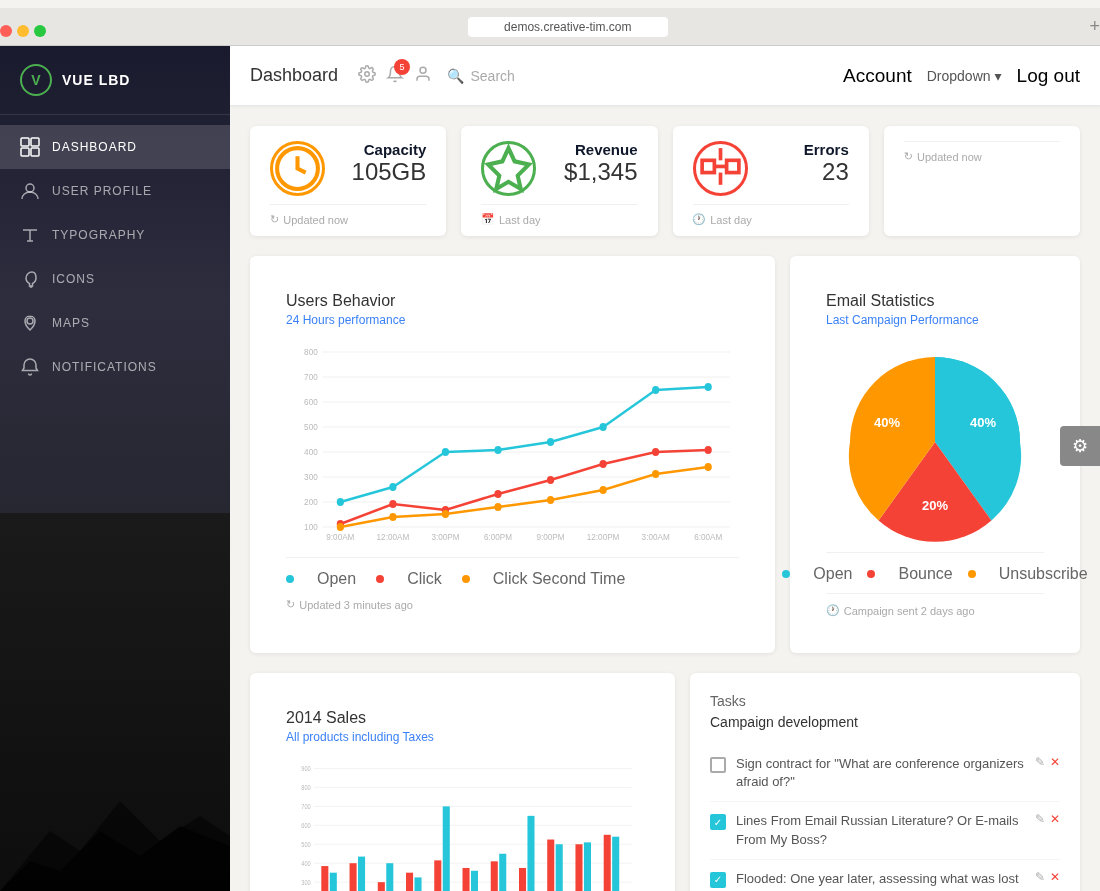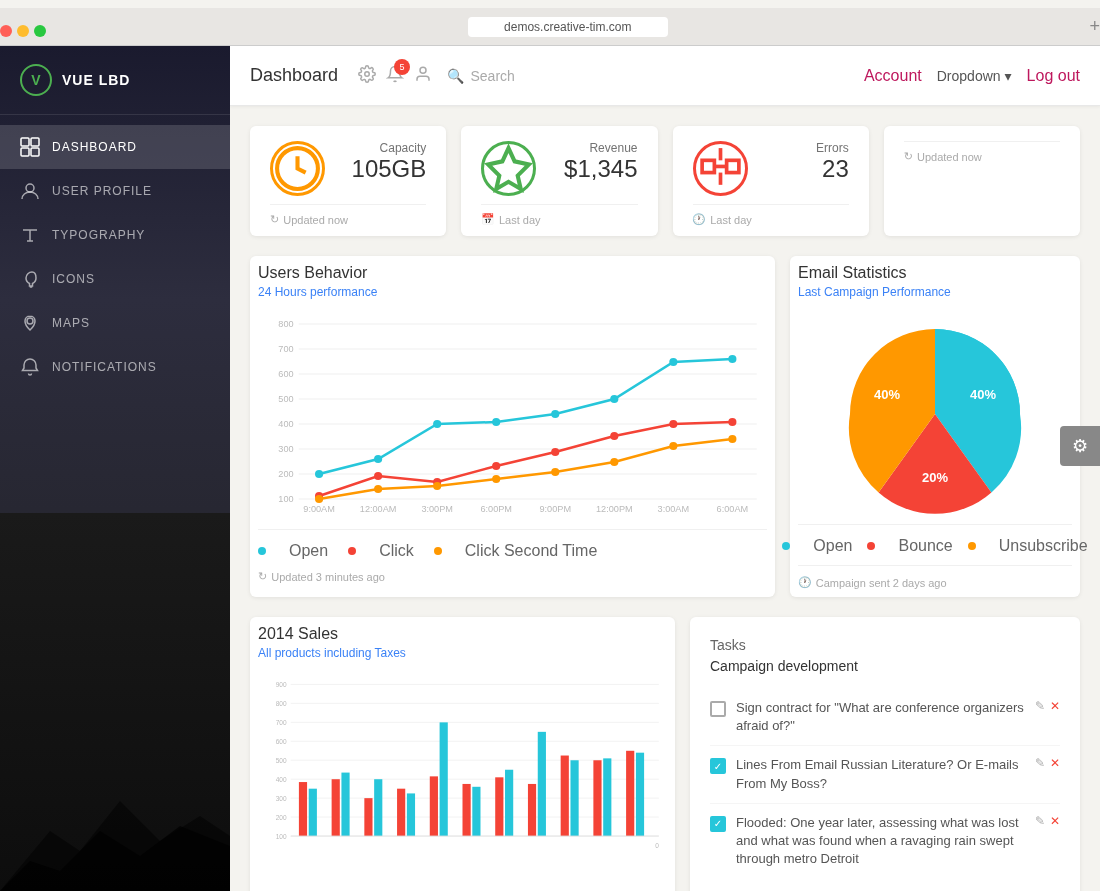--- a/index.html
+++ b/index.html
@@ -36,43 +36,43 @@
 
     
     .header { background: white; padding: 0 20px; height: 60px; display: flex; align-items: center; gap: 15px; border-bottom: 1px solid #e8e8e8; flex-shrink: 0; box-shadow: 0 1px 3px rgba(0,0,0,0.05); }
     .header-title { font-size: 18px; font-weight: 400; color: #333; }
     .header-icons { display: flex; align-items: center; gap: 10px; margin-left: 5px; }
     .header-icon-btn { position: relative; cursor: pointer; color: #888; font-size: 16px; }
     .notification-badge { position: absolute; top: -6px; right: -6px; background: #f44336; color: white; font-size: 9px; width: 16px; height: 16px; border-radius: 50%; display: flex; align-items: center; justify-content: center; }
     .header-search { display: flex; align-items: center; gap: 6px; color: #aaa; font-size: 14px; }
     .header-search-icon { font-size: 14px; }
     .header-right { margin-left: auto; display: flex; align-items: center; gap: 15px; }
-    .header-link { font-size: 16px; color: #be185d; cursor: pointer; }
+    .header-link { font-size: 19px; color: #000000; cursor: pointer; }
     .dropdown-btn { font-size: 14px; color: #555; cursor: pointer; display: flex; align-items: center; gap: 4px; }
 
     
     .content { flex: 1; overflow-y: auto; padding: 20px; }
 
     
     .stat-cards { display: grid; grid-template-columns: repeat(4, 1fr); gap: 15px; margin-bottom: 20px; }
     .stat-card { background: white; border-radius: 6px; padding: 15px 20px 10px; box-shadow: 0 1px 4px rgba(0,0,0,0.08); }
     .stat-card-top { display: flex; justify-content: space-between; align-items: flex-start; margin-bottom: 8px; }
     .stat-info { text-align: right; }
-    .stat-label { font-size: 12px; color: #737373; display: block; }
+    .stat-label { font-size: 15px; color: #0f172a; display: block; font-weight: bold; }
     .stat-value { font-size: 24px; font-weight: 500; color: #333; display: block; }
     .stat-icon-wrap { width: 55px; height: 55px; border-radius: 50%; display: flex; align-items: center; justify-content: center; }
     .stat-icon-orange { border: 3px solid #ff9800; color: #ff9800; }
     .stat-icon-green { border: 3px solid #4CAF50; color: #4CAF50; }
     .stat-icon-red { border: 3px solid #f44336; color: #f44336; }
     .stat-icon-blue { border: 3px solid #2196F3; color: #2196F3; }
     .stat-footer { font-size: 11px; color: #aaa; border-top: 1px solid #f0f0f0; padding-top: 8px; display: flex; align-items: center; gap: 4px; }
 
     
     .charts-row { display: grid; grid-template-columns: 1fr 290px; gap: 15px; margin-bottom: 20px; }
-    .chart-card { background: white; border-radius: 6px; box-shadow: 0 1px 4px rgba(0,0,0,0.08); padding: 8px; }
+    .chart-card { background: white; border-radius: 6px; box-shadow: 0 1px 4px rgba(0,0,0,0.08); padding: 36px; }
     .chart-title { font-size: 16px; color: #333; font-weight: 400; margin-bottom: 3px; }
     .chart-subtitle { font-size: 12px; color: #3b82f6; margin-bottom: 15px; }
 
     
     .line-chart-container { position: relative; height: 200px; }
     .chart-legend { display: flex; gap: 20px; margin-top: 15px; border-top: 1px solid #f0f0f0; padding-top: 12px; }
     .legend-item { display: flex; align-items: center; gap: 23px; font-size: 16px; color: #666; }
     .legend-dot { width: 8px; height: 8px; border-radius: 50%; }
     .chart-footer { font-size: 11px; color: #aaa; display: flex; align-items: center; gap: 4px; margin-top: 10px; }
 

